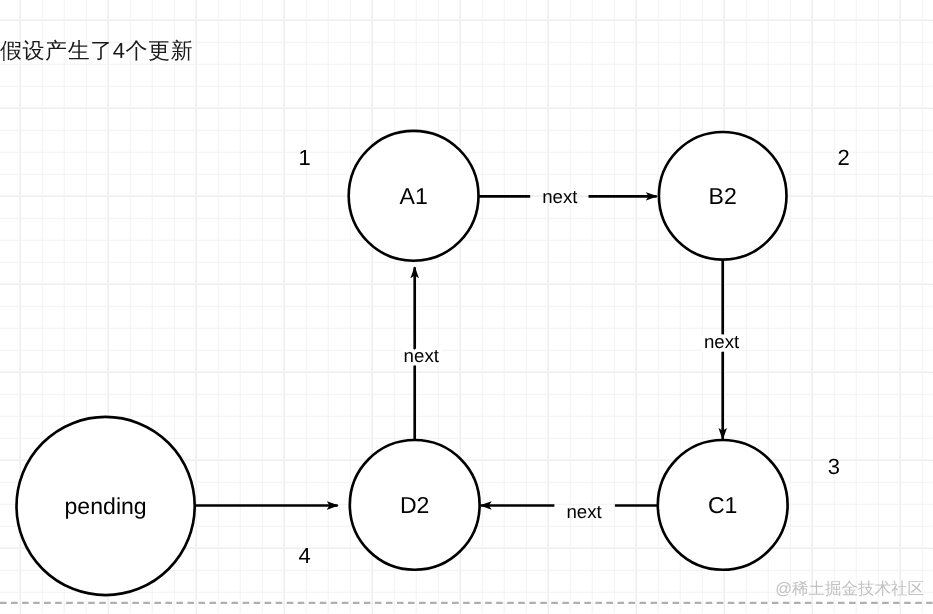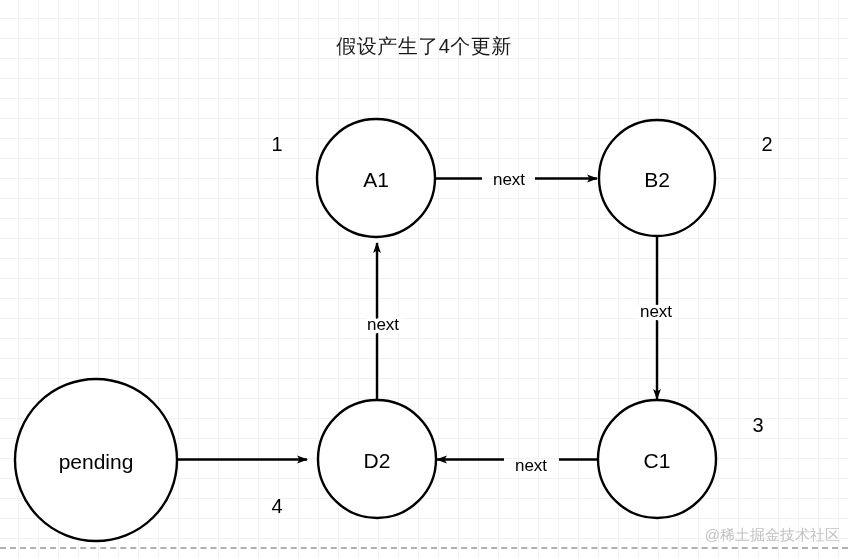--- a/index.html
+++ b/index.html
@@ -58,21 +58,20 @@
     font-size: 20px;
     fill: #000000;
     text-anchor: middle;
     dominant-baseline: central;
   }
   .diagram-title {
     position: absolute;
     left: 0;
     top: 33px;
     width: 848px;
-    text-align: center;
     font-size: 20px;
     color: #1a1a1a;
     font-family: "Liberation Sans", "DejaVu Sans", sans-serif;
     letter-spacing: 0.5px;
   }
   .boundary-line {
     position: absolute;
     left: 0;
     top: 547px;
     width: 848px;

